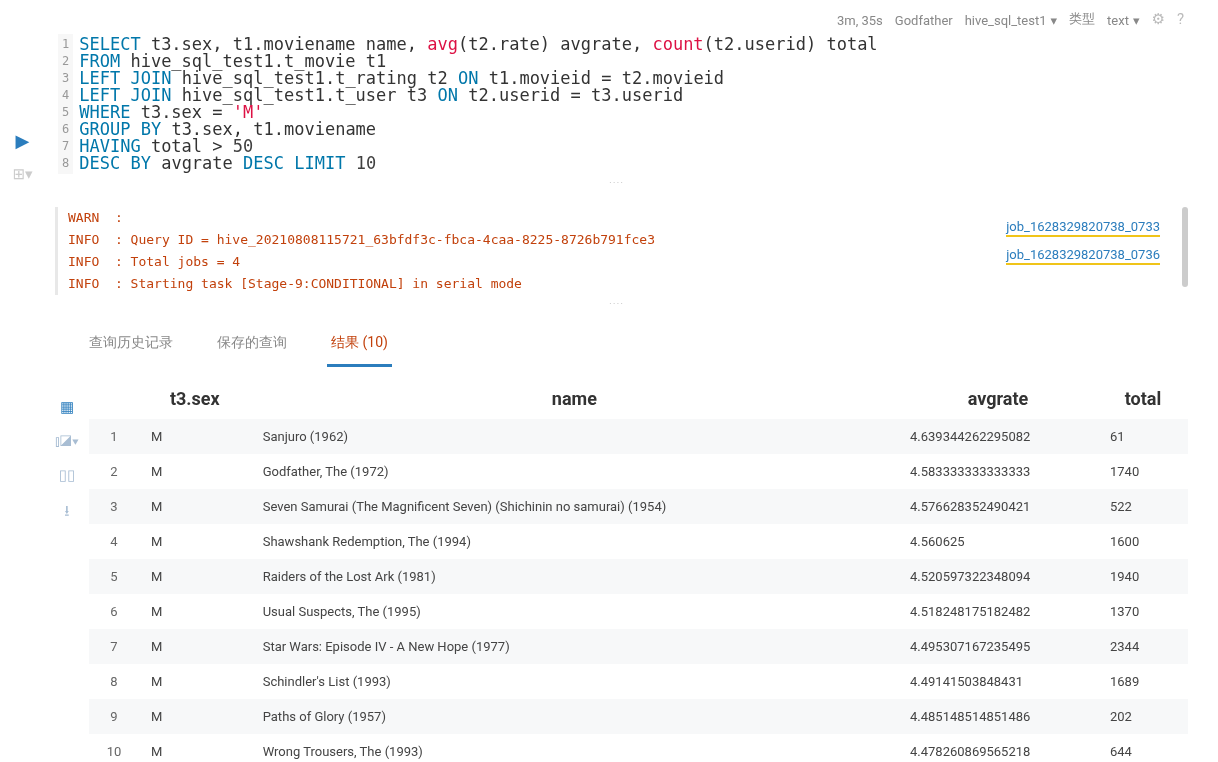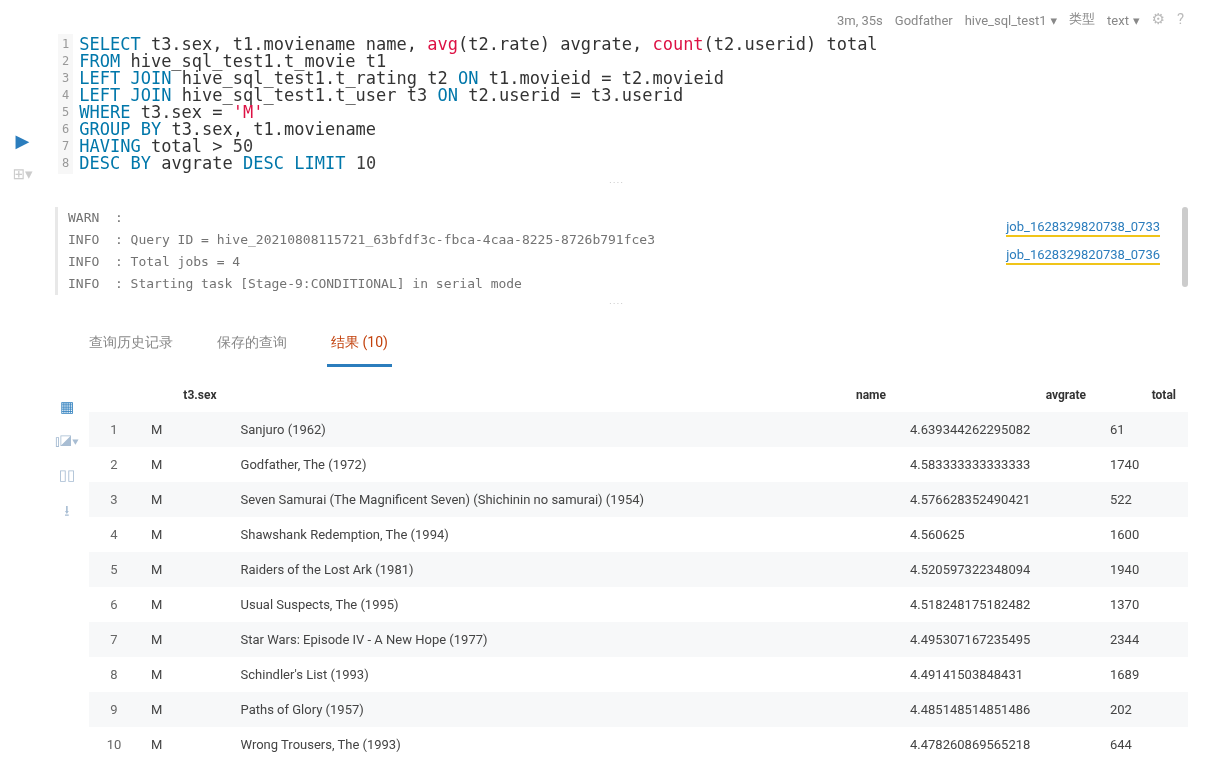--- a/index.html
+++ b/index.html
@@ -13,35 +13,35 @@
 .topbar .dropdown { color: #888; cursor: pointer; display: inline-flex; align-items: center; gap: 4px; }
 .topbar .gear, .topbar .help { color: #bbb; cursor: pointer; font-size: 15px; }
 .editor { display: flex; border-left: 3px solid transparent; margin-left: 10px; }
 .linenos { background: #f7f7f7; color: #999; font-family: Consolas, Monaco, monospace; font-size: 12px; text-align: right; padding: 2px 4px; user-select: none; line-height: 17px; }
 .code { font-family: Consolas, Monaco, monospace; font-size: 17px; padding: 2px 6px; line-height: 17px; white-space: pre; flex: 1; }
 .kw { color: #0077aa; }
 .fn { color: #d14; }
 .num { color: #404040; margin-top: 24px; }
 .str { color: #d14; }
 .log-section { margin: 20px 0 0 10px; display: flex; border-left: 3px solid #e8e8e8; padding-left: 10px; position: relative; }
-.log-text { font-family: Consolas, Monaco, monospace; font-size: 13px; color: #737373; line-height: 22px; flex: 1; white-space: pre; overflow: hidden; }
+.log-text { font-family: Consolas, Monaco, monospace; font-size: 13px; color: #c2410c; line-height: 22px; flex: 1; white-space: pre; overflow: hidden; }
 .job-links { position: absolute; right: 28px; top: 12px; display: flex; flex-direction: column; gap: 10px; margin-left: 39px; }
 .job-links a { color: #2b7dbd; text-decoration: none; border-bottom: 2px solid #f0c419; padding-bottom: 1px; font-size: 13px; }
 .scrollbar-stub { width: 6px; height: 80px; background: #ccc; border-radius: 3px; margin-left: 8px; }
 .drag-handle { text-align: center; color: #ccc; font-size: 10px; letter-spacing: 1px; margin: 2px 0; }
 .tabs { display: flex; gap: 36px; margin: 18px 0 0 40px; border-bottom: 1px solid transparent; }
 .tab { color: #888; padding: 8px 4px 12px; cursor: pointer; font-size: 14px; }
 .tab.active { color: #c2410c; border-bottom: 3px solid #2b7dbd; }
 .results-wrap { display: flex; margin-top: 10px; }
 .results-sidebar { width: 44px; display: flex; flex-direction: column; align-items: center; gap: 16px; padding-top: 20px; color: #a8bdd3; }
 .results-sidebar .sicon { cursor: pointer; font-size: 15px; }
 .results-sidebar .sicon.active { color: #2b7dbd; }
 .results-table { flex: 1; }
 .results-table table { width: 100%; border-collapse: collapse; }
-.results-table th { text-align: right; font-weight: 700; color: #333; padding: 10px 12px; font-size: 12px; }
+.results-table th { text-align: center; font-weight: 700; color: #333; padding: 10px 12px; font-size: 18px; }
 .results-table th:first-child { width: 50px; }
 .results-table td { padding: 10px 12px; color: #444; font-size: 13px; }
 .results-table tbody tr:nth-child(odd) { background: #f7f8f9; }
 .results-table td:first-child { text-align: center; color: #666; }
 </style>
 </head>
 <body>
 
 <div class="container">
   <div class="gutter-left">

